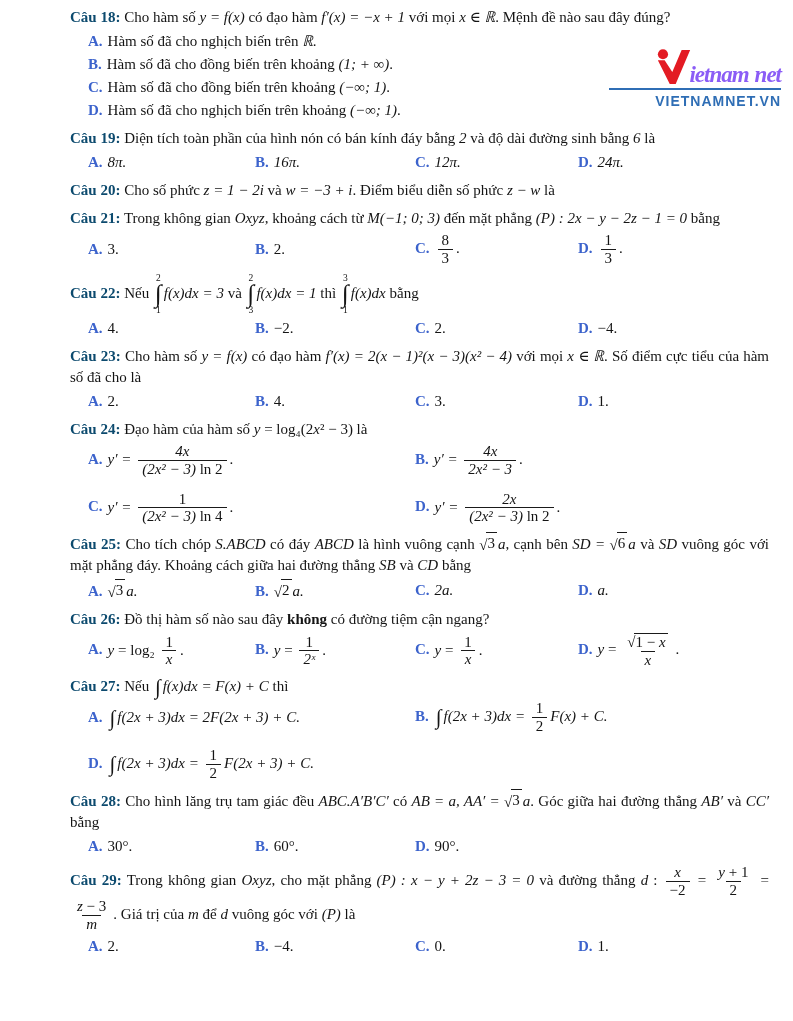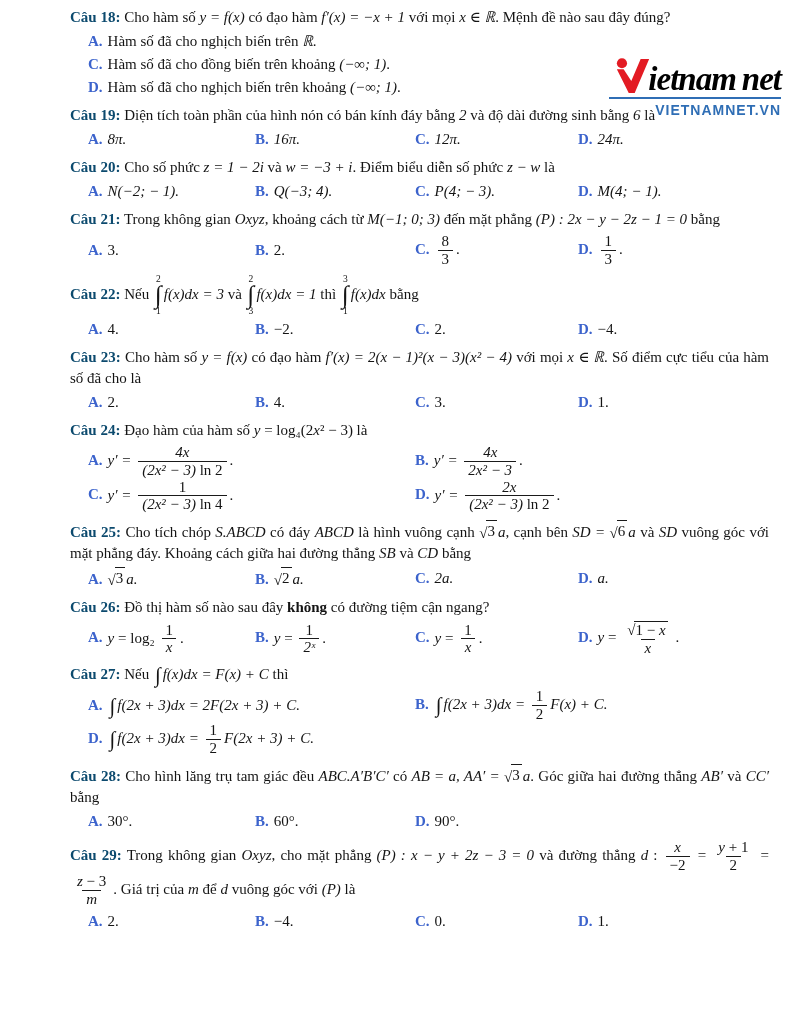--- a/index.html
+++ b/index.html
@@ -13,42 +13,42 @@
   .question{margin-top:7px;}
   .question:first-child{margin-top:0;}
   .stem{margin:0;text-align:justify;}
   .qlabel{color:#0c4a6e;font-weight:bold;}
   .letter{color:#3c63cc;font-weight:bold;margin-right:5px;}
   .txt{font-style:normal;}
   .mth{font-style:italic;}
   .bld{font-weight:bold;}
   .options{margin-top:3px;}
   .options.row4{display:grid;grid-template-columns:167px 160px 163px 1fr;margin-left:18px;align-items:center;}
-  .options.grid2{display:grid;grid-template-columns:327px 1fr;margin-left:18px;align-items:center;}
+  .options.grid2{display:grid;grid-template-columns:327px 1fr;row-gap:13px;margin-left:18px;align-items:center;}
   .options.list .option{margin:2px 0 2px 18px;}
   .option{white-space:nowrap;}
   
   .frac{display:inline-flex;flex-direction:column;align-items:center;vertical-align:middle;margin:0 3px;line-height:1.12;text-align:center;}
   .frac .num{padding:0 4px;}
   .frac .den{border-top:1px solid #1a1a1a;padding:0 4px;}
   
   .intg{display:inline-flex;flex-direction:column;align-items:center;vertical-align:middle;line-height:1;margin:0 2px;}
   .intg .hi,.intg .lo{font-size:9.5px;font-style:normal;line-height:1;}
   .intg .sym{font-size:25px;font-style:normal;line-height:0.9;}
   .intg.plain{display:inline;vertical-align:-3px;}
   .intg.plain .sym{font-size:21px;}
   
   .sqrt{display:inline-flex;align-items:stretch;vertical-align:-1px;margin-right:1px;}
   .sqrt .rad{font-style:normal;line-height:1.15;align-self:flex-end;}
   .sqrt .vinc{border-top:1.2px solid #1a1a1a;padding:0 2px 0 1px;margin-left:-1px;}
   
   .logo{position:absolute;top:26px;right:12px;width:172px;z-index:5;}
   .logo-row{display:flex;align-items:flex-end;justify-content:flex-end;}
   .logo-brand{font-family:"Liberation Serif",serif;font-weight:bold;font-style:italic;
-              font-size:33px;line-height:0.9;color:#000000;letter-spacing:-1px;margin-top:39px;}
+              font-size:23px;line-height:0.9;color:#8b5cf6;letter-spacing:-1px;margin-top:39px;}
   .logo-brand .net{margin-left:6px;}
   .logo-rule{height:2px;background:#2f6eb5;margin-top:2px;}
   .logo-domain{font-family:"Liberation Sans","DejaVu Sans",sans-serif;font-weight:bold;
                font-size:14px;letter-spacing:1px;color:#2f6eb5;text-align:right;margin-top:2px;}
 </style>
 </head>
 <body>
 
 <div class="logo">
   <div class="logo-row">
@@ -60,41 +60,36 @@
   </div>
   <div class="logo-rule"></div>
   <div class="logo-domain">VIETNAMNET.VN</div>
 </div>
 
 <div id="questions">
     <div class="question">
       <p class="stem"><span class="qlabel">Câu 18:</span> <span class="txt">Cho hàm số </span><span class="mth">y = f(x)</span><span class="txt"> có đạo hàm </span><span class="mth">f′(x) = −x + 1</span><span class="txt"> với mọi </span><span class="mth">x ∈ ℝ</span><span class="txt">. Mệnh đề nào sau đây đúng?</span></p>
       <div class="options list">
         <div class="option"><span class="letter">A.</span><span class="txt">Hàm số đã cho nghịch biến trên </span><span class="mth">ℝ</span><span class="txt">.</span></div>
+        <div class="option"><span class="letter">B.</span><span class="txt">Hàm số đã cho đồng biến trên khoảng </span><span class="mth">(1; + ∞)</span><span class="txt">.</span></div>
         <div class="option"><span class="letter">C.</span><span class="txt">Hàm số đã cho đồng biến trên khoảng </span><span class="mth">(−∞; 1)</span><span class="txt">.</span></div>
         <div class="option"><span class="letter">D.</span><span class="txt">Hàm số đã cho nghịch biến trên khoảng </span><span class="mth">(−∞; 1)</span><span class="txt">.</span></div>
       </div>
     </div>
     <div class="question">
       <p class="stem"><span class="qlabel">Câu 19:</span> <span class="txt">Diện tích toàn phần của hình nón có bán kính đáy bằng </span><span class="mth">2</span><span class="txt"> và độ dài đường sinh bằng </span><span class="mth">6</span><span class="txt"> là</span></p>
       <div class="options row4">
         <div class="option"><span class="letter">A.</span><span class="mth">8π.</span></div>
         <div class="option"><span class="letter">B.</span><span class="mth">16π.</span></div>
         <div class="option"><span class="letter">C.</span><span class="mth">12π.</span></div>
         <div class="option"><span class="letter">D.</span><span class="mth">24π.</span></div>
       </div>
     </div>
     <div class="question">
       <p class="stem"><span class="qlabel">Câu 20:</span> <span class="txt">Cho số phức </span><span class="mth">z = 1 − 2i</span><span class="txt"> và </span><span class="mth">w = −3 + i</span><span class="txt">. Điểm biểu diễn số phức </span><span class="mth">z − w</span><span class="txt"> là</span></p>
-      <div class="options row4">
-        <div class="option"><span class="letter">A.</span><span class="mth">N(−2; − 1).</span></div>
-        <div class="option"><span class="letter">B.</span><span class="mth">Q(−3; 4).</span></div>
-        <div class="option"><span class="letter">C.</span><span class="mth">P(4; − 3).</span></div>
-        <div class="option"><span class="letter">D.</span><span class="mth">M(4; − 1).</span></div>
-      </div>
     </div>
     <div class="question">
       <p class="stem"><span class="qlabel">Câu 21:</span> <span class="txt">Trong không gian </span><span class="mth">Oxyz</span><span class="txt">, khoảng cách từ </span><span class="mth">M(−1; 0; 3)</span><span class="txt"> đến mặt phẳng </span><span class="mth">(P) : 2x − y − 2z − 1 = 0</span><span class="txt"> bằng</span></p>
       <div class="options row4">
         <div class="option"><span class="letter">A.</span><span class="txt">3.</span></div>
         <div class="option"><span class="letter">B.</span><span class="txt">2.</span></div>
         <div class="option"><span class="letter">C.</span><span class="frac">
             <span class="num"><span class="txt">8</span></span>
             <span class="den"><span class="txt">3</span></span>
           </span><span class="txt">.</span></div>

